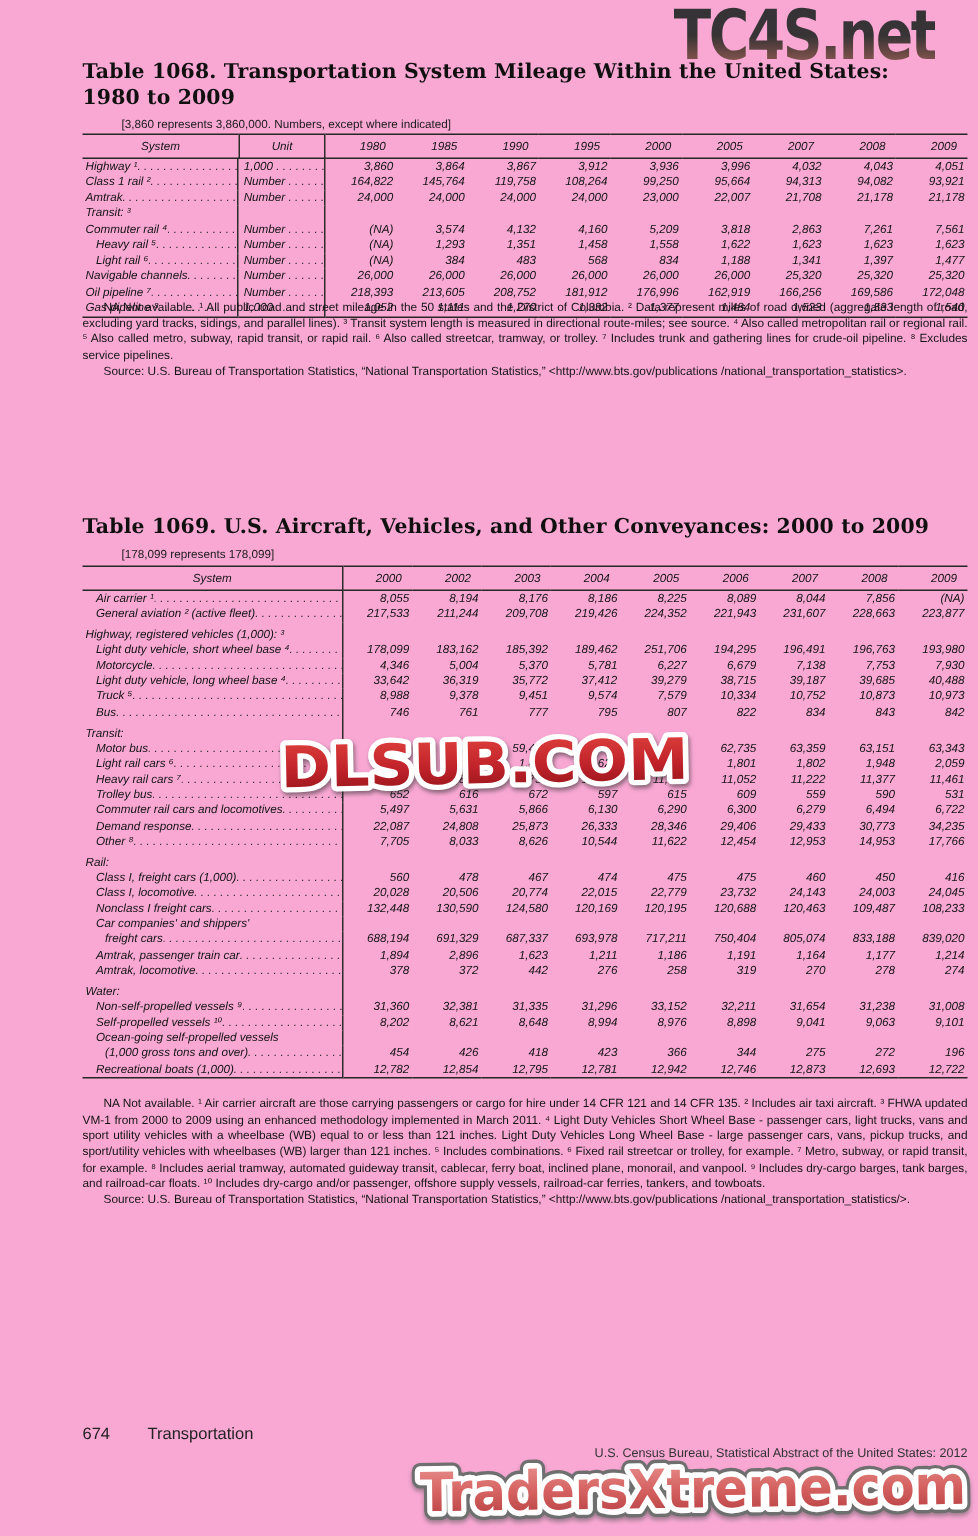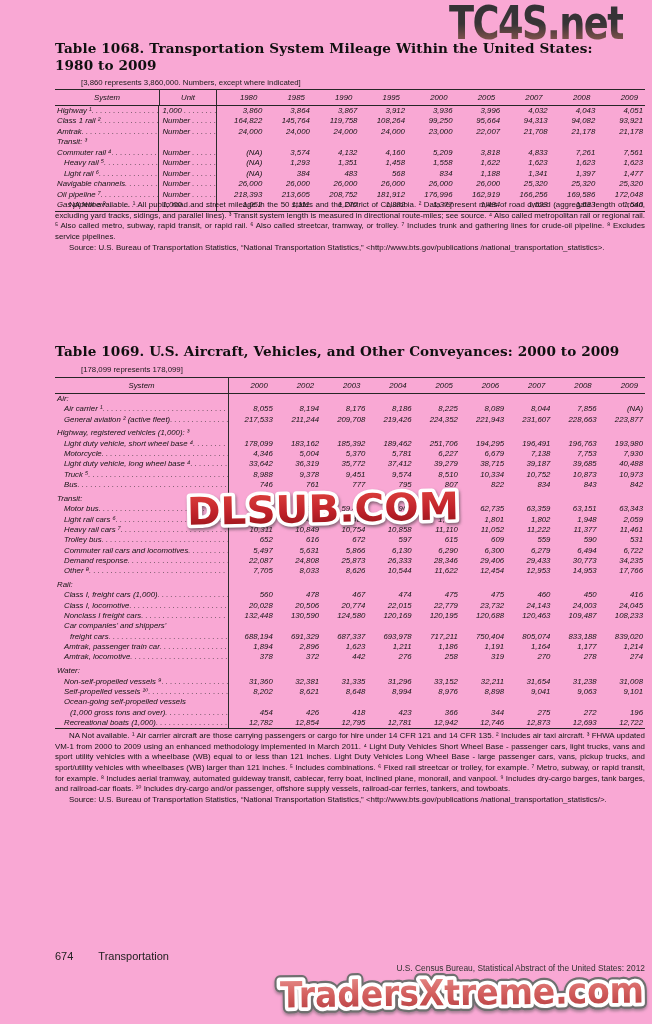--- a/index.html
+++ b/index.html
@@ -170,21 +170,21 @@
               <span class="lt">Commuter rail ⁴</span>
               <span class="dots"></span>
             </td>
             <td class="lab unit vl"><span class="lt">Number</span><span class="dots"></span></td>
             <td class="num">(NA)</td>
             <td class="num">3,574</td>
             <td class="num">4,132</td>
             <td class="num">4,160</td>
             <td class="num">5,209</td>
             <td class="num">3,818</td>
-            <td class="num">4,833</td>
+            <td class="num">2,863</td>
             <td class="num">7,261</td>
             <td class="num">7,561</td>
           </tr>
           <tr>
             <td class="lab vl ind1">
               <span class="lt">Heavy rail ⁵</span>
               <span class="dots"></span>
             </td>
             <td class="lab unit vl"><span class="lt">Number</span><span class="dots"></span></td>
             <td class="num">(NA)</td>
@@ -294,34 +294,20 @@
             <th class="cyr">2004</th>
             <th class="cyr">2005</th>
             <th class="cyr">2006</th>
             <th class="cyr">2007</th>
             <th class="cyr">2008</th>
             <th class="cyr">2009</th>
           </tr>
         </thead>
         <tbody>
           <tr>
-            <td class="lab vl ind0">
-              <span class="lt">Air:</span>
-            </td>
-            <td class="num"></td>
-            <td class="num"></td>
-            <td class="num"></td>
-            <td class="num"></td>
-            <td class="num"></td>
-            <td class="num"></td>
-            <td class="num"></td>
-            <td class="num"></td>
-            <td class="num"></td>
-          </tr>
-          <tr>
             <td class="lab vl ind1">
               <span class="lt">Air carrier ¹</span>
               <span class="dots"></span>
             </td>
             <td class="num">8,055</td>
             <td class="num">8,194</td>
             <td class="num">8,176</td>
             <td class="num">8,186</td>
             <td class="num">8,225</td>
             <td class="num">8,089</td>
@@ -405,21 +391,21 @@
           </tr>
           <tr>
             <td class="lab vl ind1">
               <span class="lt">Truck ⁵</span>
               <span class="dots"></span>
             </td>
             <td class="num">8,988</td>
             <td class="num">9,378</td>
             <td class="num">9,451</td>
             <td class="num">9,574</td>
-            <td class="num">8,510</td>
+            <td class="num">7,579</td>
             <td class="num">10,334</td>
             <td class="num">10,752</td>
             <td class="num">10,873</td>
             <td class="num">10,973</td>
           </tr>
           <tr>
             <td class="lab vl ind1">
               <span class="lt">Bus</span>
               <span class="dots"></span>
             </td>

